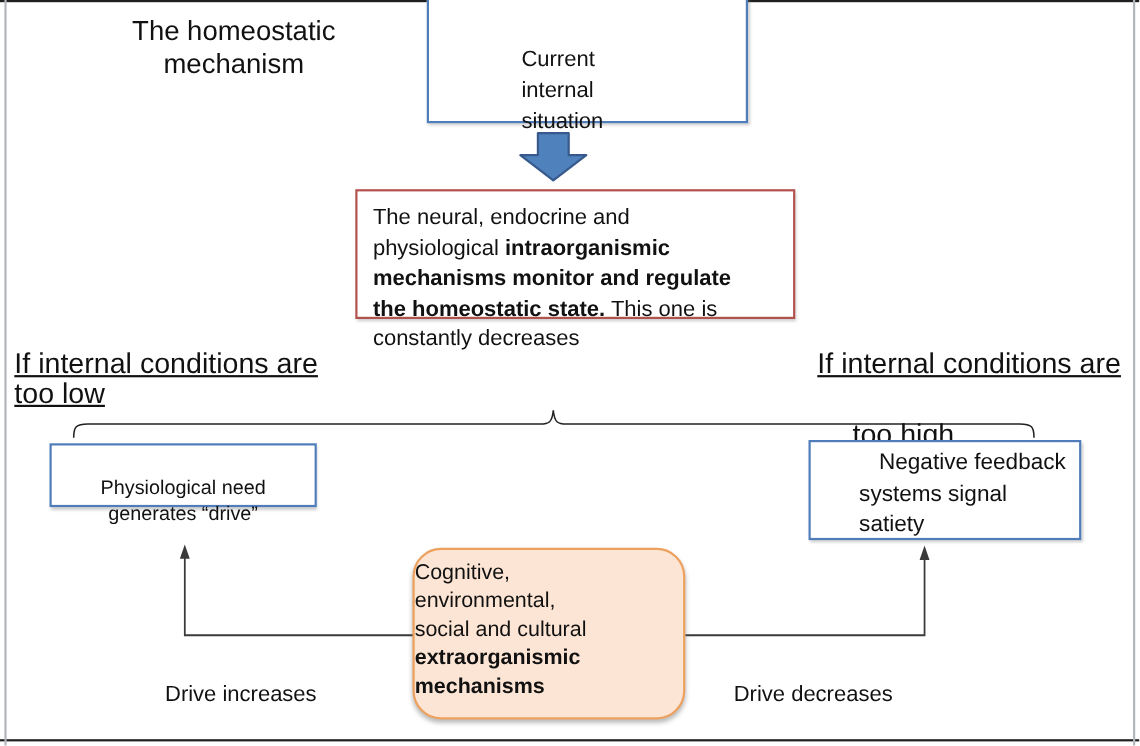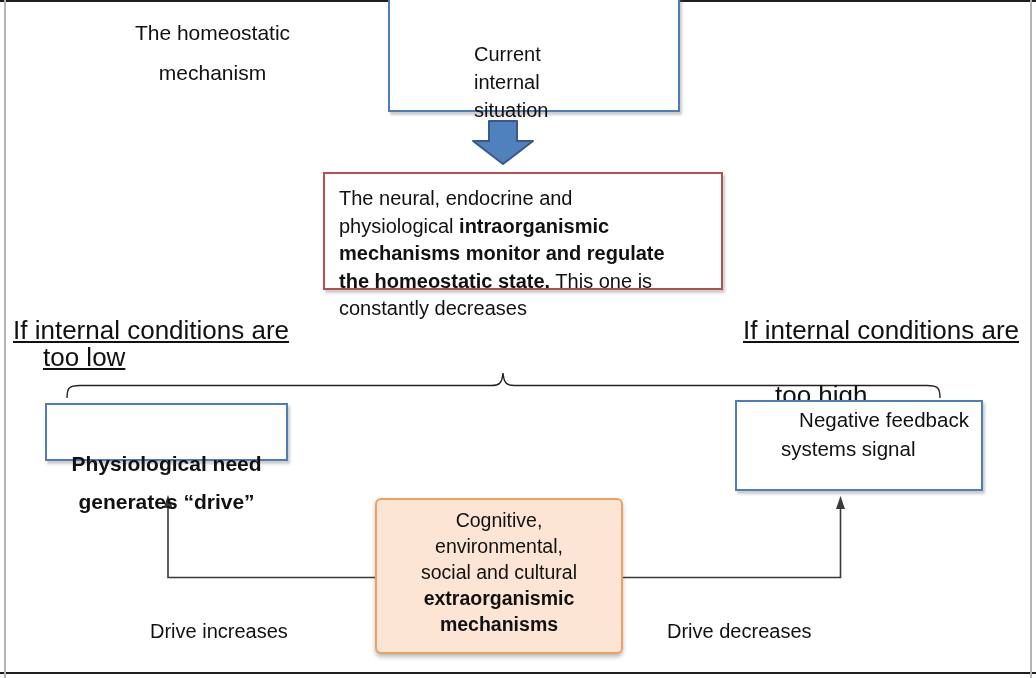--- a/index.html
+++ b/index.html
@@ -7,47 +7,47 @@
     position:relative;width:1036px;height:678px;background:#fff;overflow:hidden;
     font-family:"Liberation Sans",sans-serif;color:var(--text,#111);
   }
   .edge{position:absolute;}
   .edge-top{left:0;top:0;width:1036px;height:2px;background:var(--edge-dark);}
   .edge-bottom{left:0;top:672px;width:1036px;height:2px;background:var(--edge-dark);}
   .edge-left{left:4px;top:0;width:2px;height:678px;background:var(--edge-gray);}
   .edge-right{left:1030px;top:0;width:2px;height:678px;background:var(--edge-gray);}
 
   .txt{position:absolute;white-space:pre-line;}
-  .title{left:85px;top:13px;width:255px;text-align:center;font-size:21px;line-height:40px;}
+  .title{left:85px;top:13px;width:255px;text-align:center;font-size:25px;line-height:30px;}
 
   .box{position:absolute;background:#fff;box-sizing:border-box;
        border:2px solid var(--box-border-blue);
        box-shadow:1.5px 2.5px 2.5px rgba(110,110,110,.35);}
   .top-box{left:388px;top:-8px;width:292px;height:120px;
            padding:18px 0 0 84px;font-size:20px;line-height:28px;white-space:pre-line;}
   .central-box{left:323px;top:172px;width:400px;height:118px;
                border-color:var(--box-border-red);
                padding:11px 0 0 14px;font-size:20px;line-height:27.6px;}
   .central-box .line{width:330px;}
   .drive-box{left:45px;top:403px;width:243px;height:58px;text-align:center;
-             padding-top:2px;font-size:21px;line-height:38px;white-space:pre-line;font-weight:bold;}
+             padding-top:2px;font-size:18px;line-height:24px;white-space:pre-line;}
   .feedback-box{left:735px;top:400px;width:248px;height:91px;
                 padding:4px 0 0 44px;font-size:20.5px;line-height:28.5px;}
   .fb-line1{text-indent:6px;text-align:center;}
 
   .rounded-box{left:375px;top:498px;width:248px;height:156px;box-sizing:border-box;
                position:absolute;background:var(--rounded-fill);
-               border:2.5px solid var(--rounded-border);border-radius:6px;
-               text-align:center;padding-top:7px;font-size:19.5px;line-height:26px;
+               border:2.5px solid var(--rounded-border);border-radius:26px;
+               padding-top:7px;font-size:19.5px;line-height:26px;
                box-shadow:0 3px 4px rgba(90,90,90,.4);}
 
   .cond{position:absolute;font-size:26px;line-height:26.5px;text-decoration:underline;}
   .cond-left{left:13px;top:317px;}
   .cond-right{left:743px;top:317px;}
-  .cond-left .l2{margin-left:30px;}
+  .cond-left .l2{}
   .cond-right .l2{margin-left:32px;margin-top:38px;}
 
   .drive-label{position:absolute;font-size:20px;text-align:right;}
   .label-increase{left:150px;top:620px;}
   .label-decrease{left:655px;top:620px;margin-left:12px;}
 
   svg.overlay{position:absolute;left:0;top:0;z-index:1;pointer-events:none;}
   .box,.rounded-box,.txt,.cond,.drive-label{z-index:2;}
   .connector{stroke:var(--line);stroke-width:1.6;fill:none;}
   .arrowhead{fill:var(--line);stroke:none;}
@@ -112,20 +112,21 @@
   </div>
 
   <div class="box drive-box">
     <span>Physiological need
 generates “drive”</span>
   </div>
 
   <div class="box feedback-box">
     <div class="fb-line1">Negative feedback</div>
     <div>systems signal</div>
+    <div>satiety</div>
   </div>
 
   <div class="rounded-box">
     <div>Cognitive,</div>
     <div>environmental,</div>
     <div>social and cultural</div>
     <div><b>extraorganismic</b></div>
     <div><b>mechanisms</b></div>
   </div>
 

